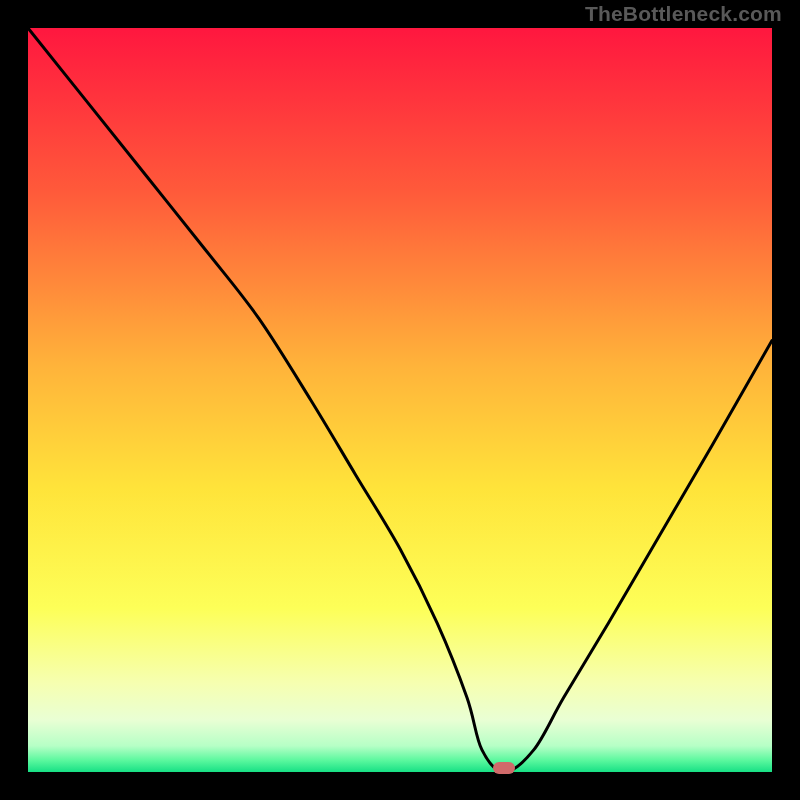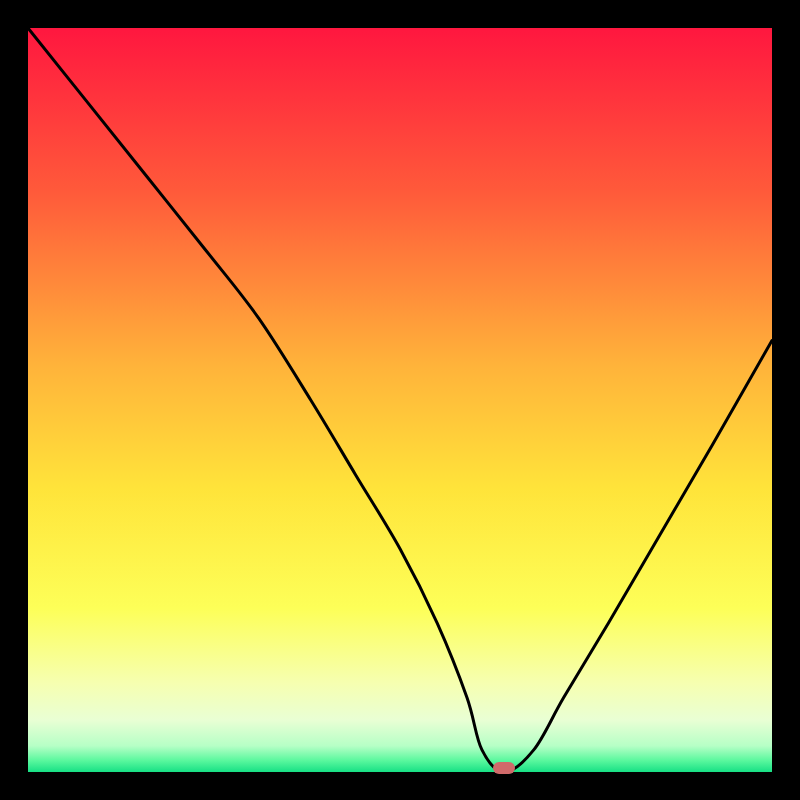--- a/index.html
+++ b/index.html
@@ -44,20 +44,21 @@
     position: absolute;
     left: 0;
     top: 0;
   }
 </style>
 </head>
 <body>
 
 <div class="frame">
 
+  <div class="watermark">TheBottleneck.com</div>
 
   <div class="plot">
 
     <svg id="bg-svg" width="744" height="744" viewBox="0 0 744 744" preserveAspectRatio="none">
       <defs>
         <linearGradient id="grad" x1="0" y1="0" x2="0" y2="1">
             <stop offset="0%" stop-color="#ff173f"></stop>
             <stop offset="22%" stop-color="#ff5a3a"></stop>
             <stop offset="45%" stop-color="#ffb23a"></stop>
             <stop offset="62%" stop-color="#ffe43a"></stop>

